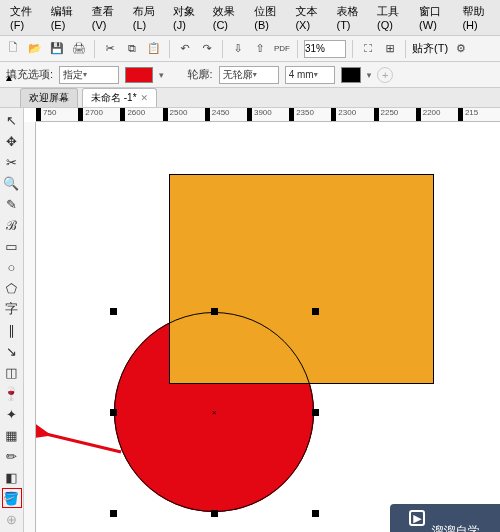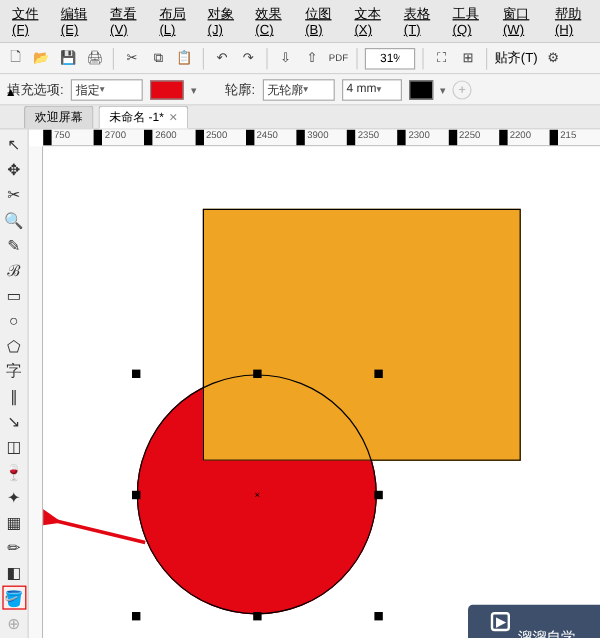--- a/index.html
+++ b/index.html
@@ -1,39 +1,39 @@
 <!DOCTYPE html>
 <html><head>
 <meta charset="utf-8">
 <style>
   * { box-sizing: border-box; margin: 0; padding: 0; }
   body { font-family: "Microsoft YaHei", sans-serif; font-size: 11px; background: #fff; width: 500px; height: 532px; overflow: hidden; position: relative; }
   .menubar { display: flex; background: #e8e8e8; border-bottom: 1px solid #ccc; padding: 2px 4px; gap: 2px; }
-  .menubar span { padding: 2px 6px; cursor: pointer; text-decoration: underline; }
+  .menubar span { padding: 2px 6px; cursor: pointer; }
   .toolbar { display: flex; align-items: center; background: #f4f4f4; border-bottom: 1px solid #ccc; padding: 3px 4px; gap: 4px; height: 26px; }
   .tb-icon { width: 18px; height: 18px; display: flex; align-items: center; justify-content: center; color: #444; }
   .tb-sep { width: 1px; height: 18px; background: #ccc; margin: 0 2px; }
-  .tb-input { width: 42px; height: 18px; font-size: 10px; border: 1px solid #aaa; padding: 0 12px; }
+  .tb-input { width: 42px; height: 18px; font-size: 10px; border: 1px solid #aaa; padding: 0 0; }
   .tb-dropdown { width: 60px; height: 18px; font-size: 10px; border: 1px solid #aaa; background: #fff; display: flex; align-items: center; padding: 0 3px; justify-content: flex-start; }
   .tb-dropdown::after { content: "▾"; font-size: 8px; color: #666; }
   .propbar { display: flex; align-items: center; background: #f4f4f4; border-bottom: 1px solid #ccc; padding: 3px 6px; gap: 6px; height: 26px; font-size: 11px; color: #333; }
   .color-swatch { width: 28px; height: 16px; border: 1px solid #888; display: flex; align-items: center; }
   .color-swatch.red { background: #e30613; }
   .color-swatch.black { width: 20px; background: #000; }
   .tabbar { display: flex; background: #eaeaea; border-bottom: 1px solid #ccc; height: 20px; font-size: 10px; align-items: flex-end; padding-left: 20px; gap: 4px; }
   .tab { background: #fff; border: 1px solid #bbb; border-bottom: none; padding: 2px 8px; border-radius: 3px 3px 0 0; display: flex; align-items: center; gap: 4px; }
   .tab.inactive { background: #dcdcdc; justify-content: center; }
   .tab-close { font-size: 9px; color: #888; }
   .workspace { position: relative; display: flex; height: 458px; }
   .toolbox { width: 24px; background: #f0f0f0; border-right: 1px solid #ccc; display: flex; flex-direction: column; align-items: center; padding-top: 2px; gap: 1px; }
   .tool { width: 20px; height: 20px; display: flex; align-items: center; justify-content: center; color: #333; font-size: 13px; border: 1px solid transparent; }
   .tool.selected { border: 1px solid #d00; background: #fee; }
   .canvas-area { position: relative; flex: 1; background: #fff; overflow: hidden; }
   .ruler-h { position: absolute; top: 0; left: 12px; right: 0; height: 14px; background: #f8f8f8; border-bottom: 1px solid #bbb; font-size: 8px; color: #555; display: flex; }
-  .ruler-h span { flex: 1; border-left: 7px solid #000000; padding-left: 2px; }
+  .ruler-h span { flex: 1; border-left: 5px solid #000000; padding-left: 2px; }
   .ruler-v { position: absolute; top: 14px; left: 0; bottom: 0; width: 12px; background: #f8f8f8; border-right: 1px solid #bbb; }
   .canvas { position: absolute; top: 14px; left: 12px; right: 0; bottom: 0; background: #fff; }
   .rect-shape { position: absolute; background: #f0a424; border: 1px solid #000; }
   .circle-shape { position: absolute; background: #e30613; border-radius: 50%; }
   .circle-outline { position: absolute; border: 1px solid #000; border-radius: 50%; background: transparent; }
   .handle { position: absolute; width: 7px; height: 7px; background: #000; }
   .center-x { position: absolute; font-size: 8px; color: #000; }
   .arrow { position: absolute; }
   .watermark { position: absolute; right: 0; bottom: 0; width: 110px; height: 28px; background: rgba(40,60,90,0.9); color: #fff; font-size: 11px; display: flex; align-items: center; justify-content: center; gap: 6px; border-top-left-radius: 4px; }
   .watermark .play { width: 16px; height: 16px; border: 2px solid #fff; border-radius: 3px; display: flex; align-items: center; justify-content: center; }

